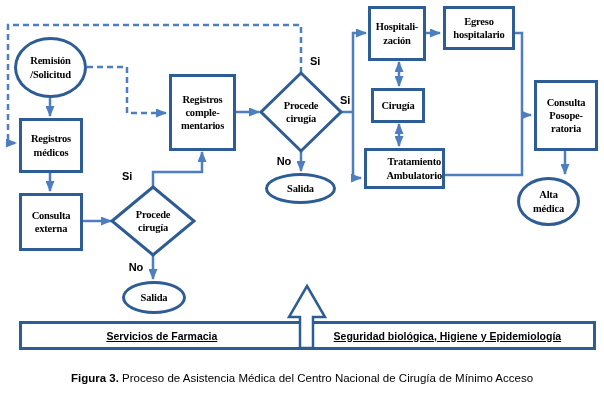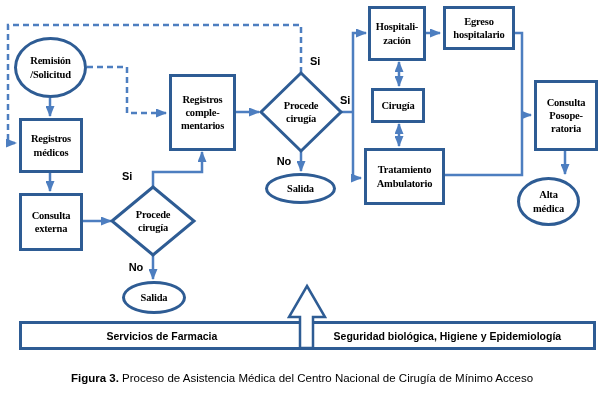--- a/index.html
+++ b/index.html
@@ -28,21 +28,21 @@
   .node.dtext{border:none;background:transparent;}
   .edge-label{
     position:absolute;z-index:3;transform:translate(-50%,-50%);
     font-weight:700;font-size:11px;letter-spacing:-0.2px;background:transparent;
   }
   #footer-bar{
     position:absolute;z-index:0;left:19px;top:321px;width:577px;height:29px;
     box-sizing:border-box;border:3px solid var(--c-border);background:#ffffff;
     display:flex;align-items:center;font-weight:700;font-size:10.5px;
   }
-  #footer-bar .half{flex:0 0 49%;text-align:center;}
+  #footer-bar .half{flex:0 0 49%;text-align:center;text-decoration:underline;}
   #footer-bar .half.right{flex:1 1 auto;}
   #caption{
     position:absolute;z-index:2;left:0;top:372px;width:604px;text-align:center;
     font-size:11.5px;color:#000;
   }
   #caption .cap-label{font-weight:700;}
 </style>
 </head>
 <body>
 
@@ -127,21 +127,21 @@
 
   <div class="node" style="left:443px;top:6px;width:72px;height:44px;">
     <span>Egreso
 hospitalario</span>
   </div>
 
   <div class="node" style="left:371px;top:88px;width:54px;height:35px;">
     <span>Cirugía</span>
   </div>
 
-  <div class="node" style="left:364px;top:148px;width:81px;height:57px;">
+  <div class="node" style="left:364px;top:148px;width:81px;height:41px;justify-content:flex-end;">
     <span>Tratamiento
 Ambulatorio</span>
   </div>
 
   <div class="node" style="left:534px;top:80px;width:64px;height:71px;">
     <span>Consulta
 Posope-
 ratoria</span>
   </div>
 

